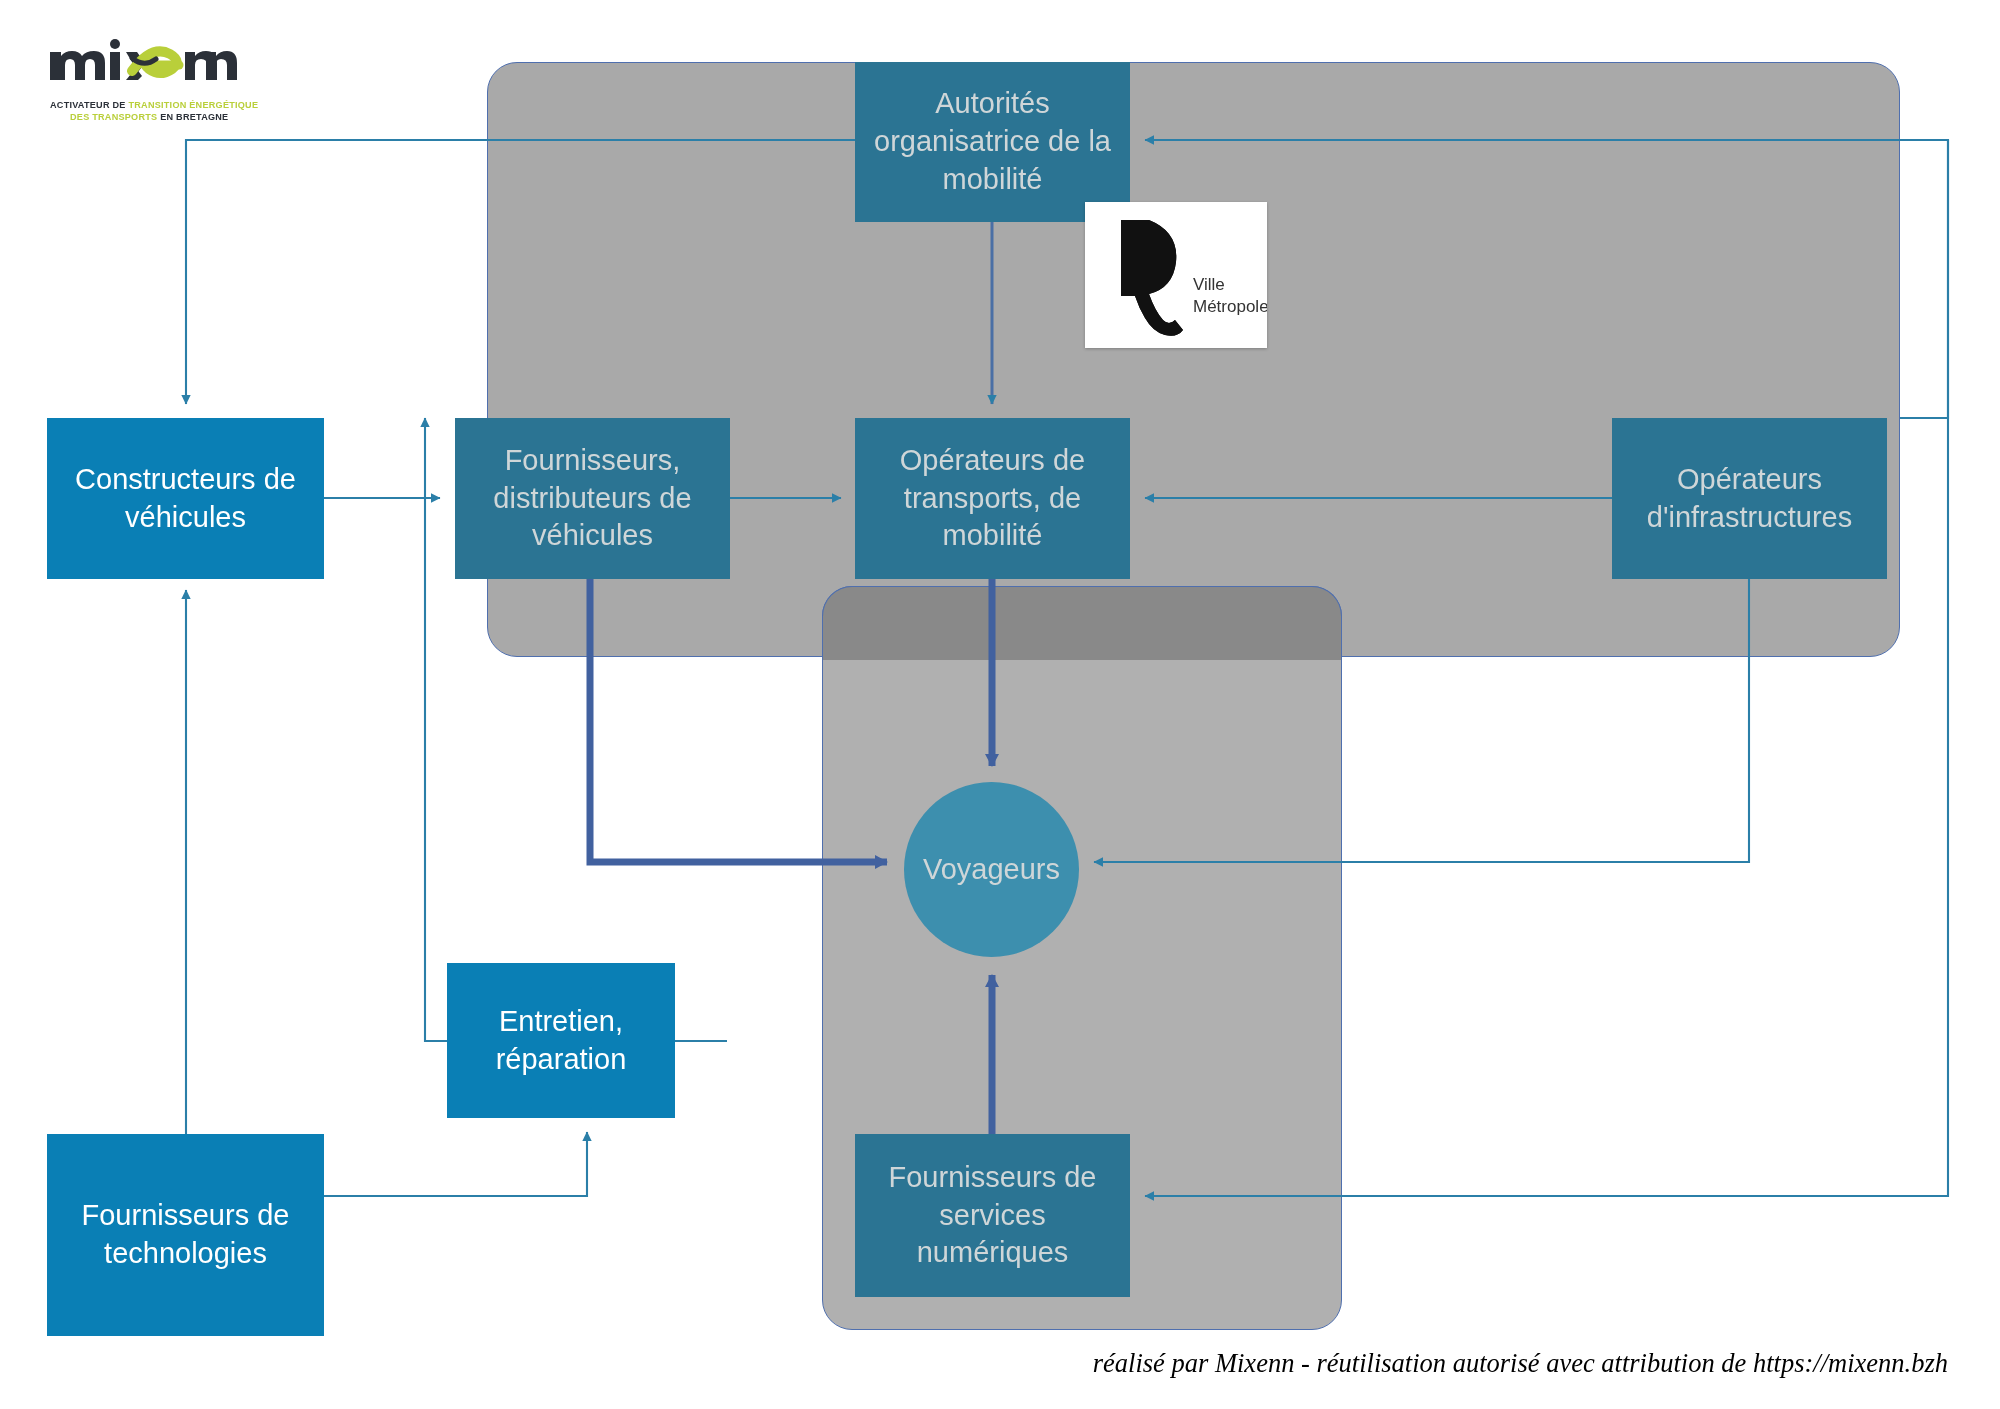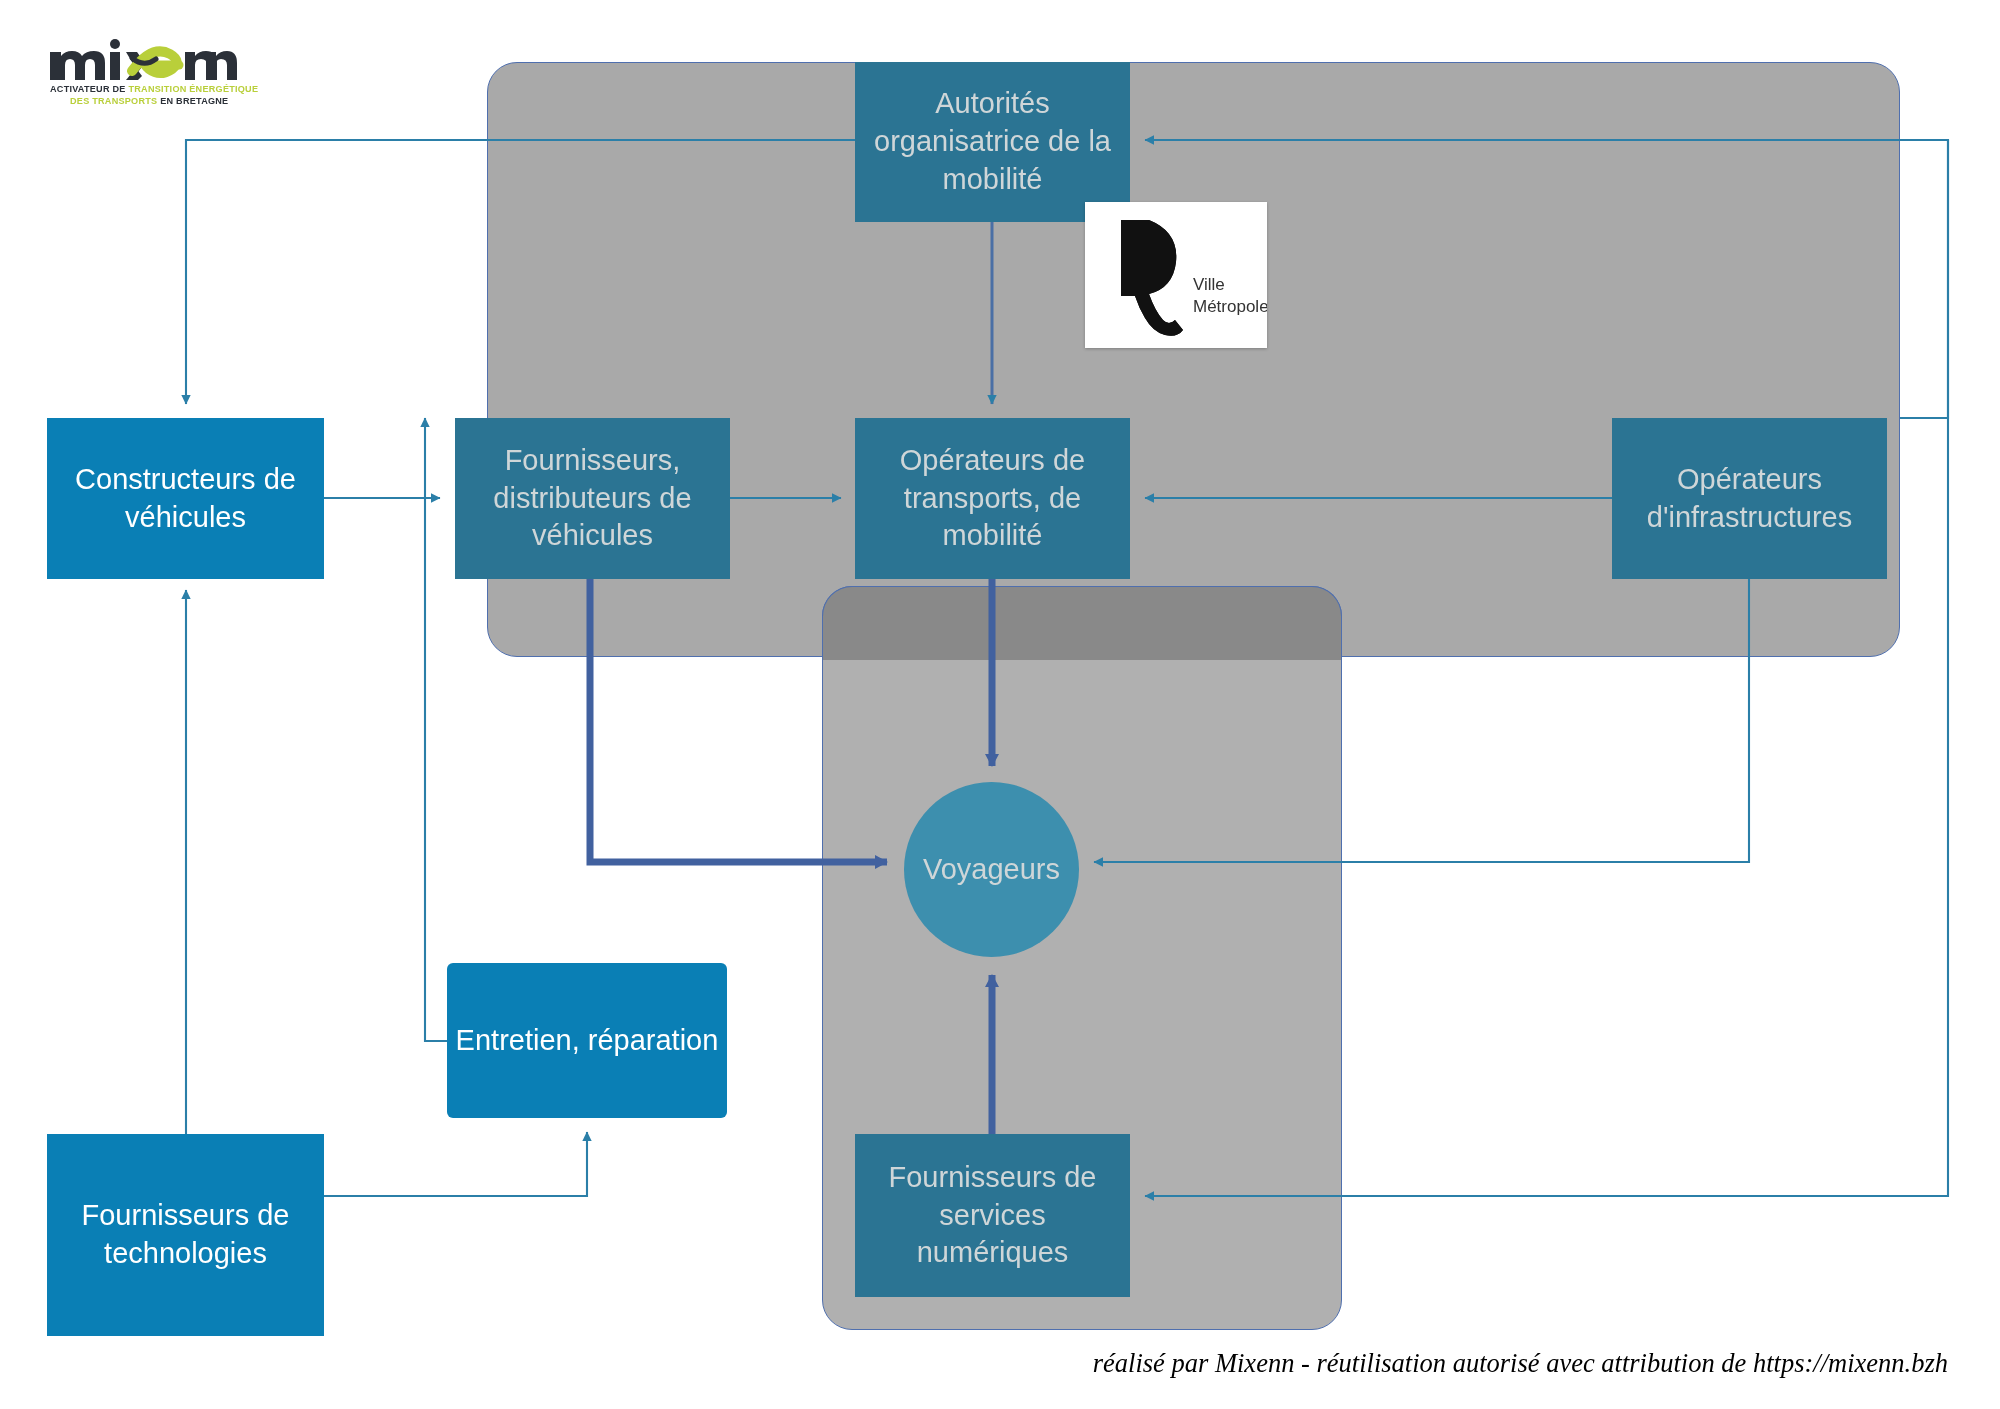--- a/index.html
+++ b/index.html
@@ -35,21 +35,21 @@
   .logo-tag-line {
     font-family: "Liberation Sans", sans-serif;
     font-weight: bold;
     font-size: 9.1px;
     letter-spacing: 0.25px;
     white-space: nowrap;
     line-height: 12px;
   }
   .tag-dark  { color: #2b3038; }
   .tag-green { color: #b9cf3a; }
-  #logo-tag1 { margin-top: 1px; padding-left: 2px; }
+  #logo-tag1 { margin-top: 17px; padding-left: 2px; }
   #logo-tag2 { padding-left: 22px; }
 
   
   .grayblock {
     position: absolute;
     background: #a9a9a9;
     border: 1.4px solid #4f6fae;
     box-sizing: border-box;
   }
   #gray-top {
@@ -112,21 +112,21 @@
     justify-content: center;
     font-size: 29px;
     text-align: center;
   }
 
   #n-aom          { left: 855px; top: 62px;   width: 275px; height: 160px; }
   #n-fourn-dist   { left: 455px; top: 418px;  width: 275px; height: 161px; }
   #n-operateurs   { left: 855px; top: 418px;  width: 275px; height: 161px; }
   #n-infra        { left: 1612px;top: 418px;  width: 275px; height: 161px; }
   #n-constructeur { left: 47px;  top: 418px;  width: 277px; height: 161px; }
-  #n-entretien    { left: 447px; top: 963px;  width: 280px; height: 155px; border-radius: 6px; }
+  #n-entretien    { left: 447px; top: 963px;  width: 228px; height: 155px; }
   #n-techno       { left: 47px;  top: 1134px; width: 277px; height: 202px; }
   #n-services     { left: 855px; top: 1134px; width: 275px; height: 163px; }
   #n-voyageurs    { left: 904px; top: 782px;  width: 175px; height: 175px; }
 
   
   #rennes-logo {
     position: absolute;
     left: 1085px;
     top: 202px;
     width: 182px;

